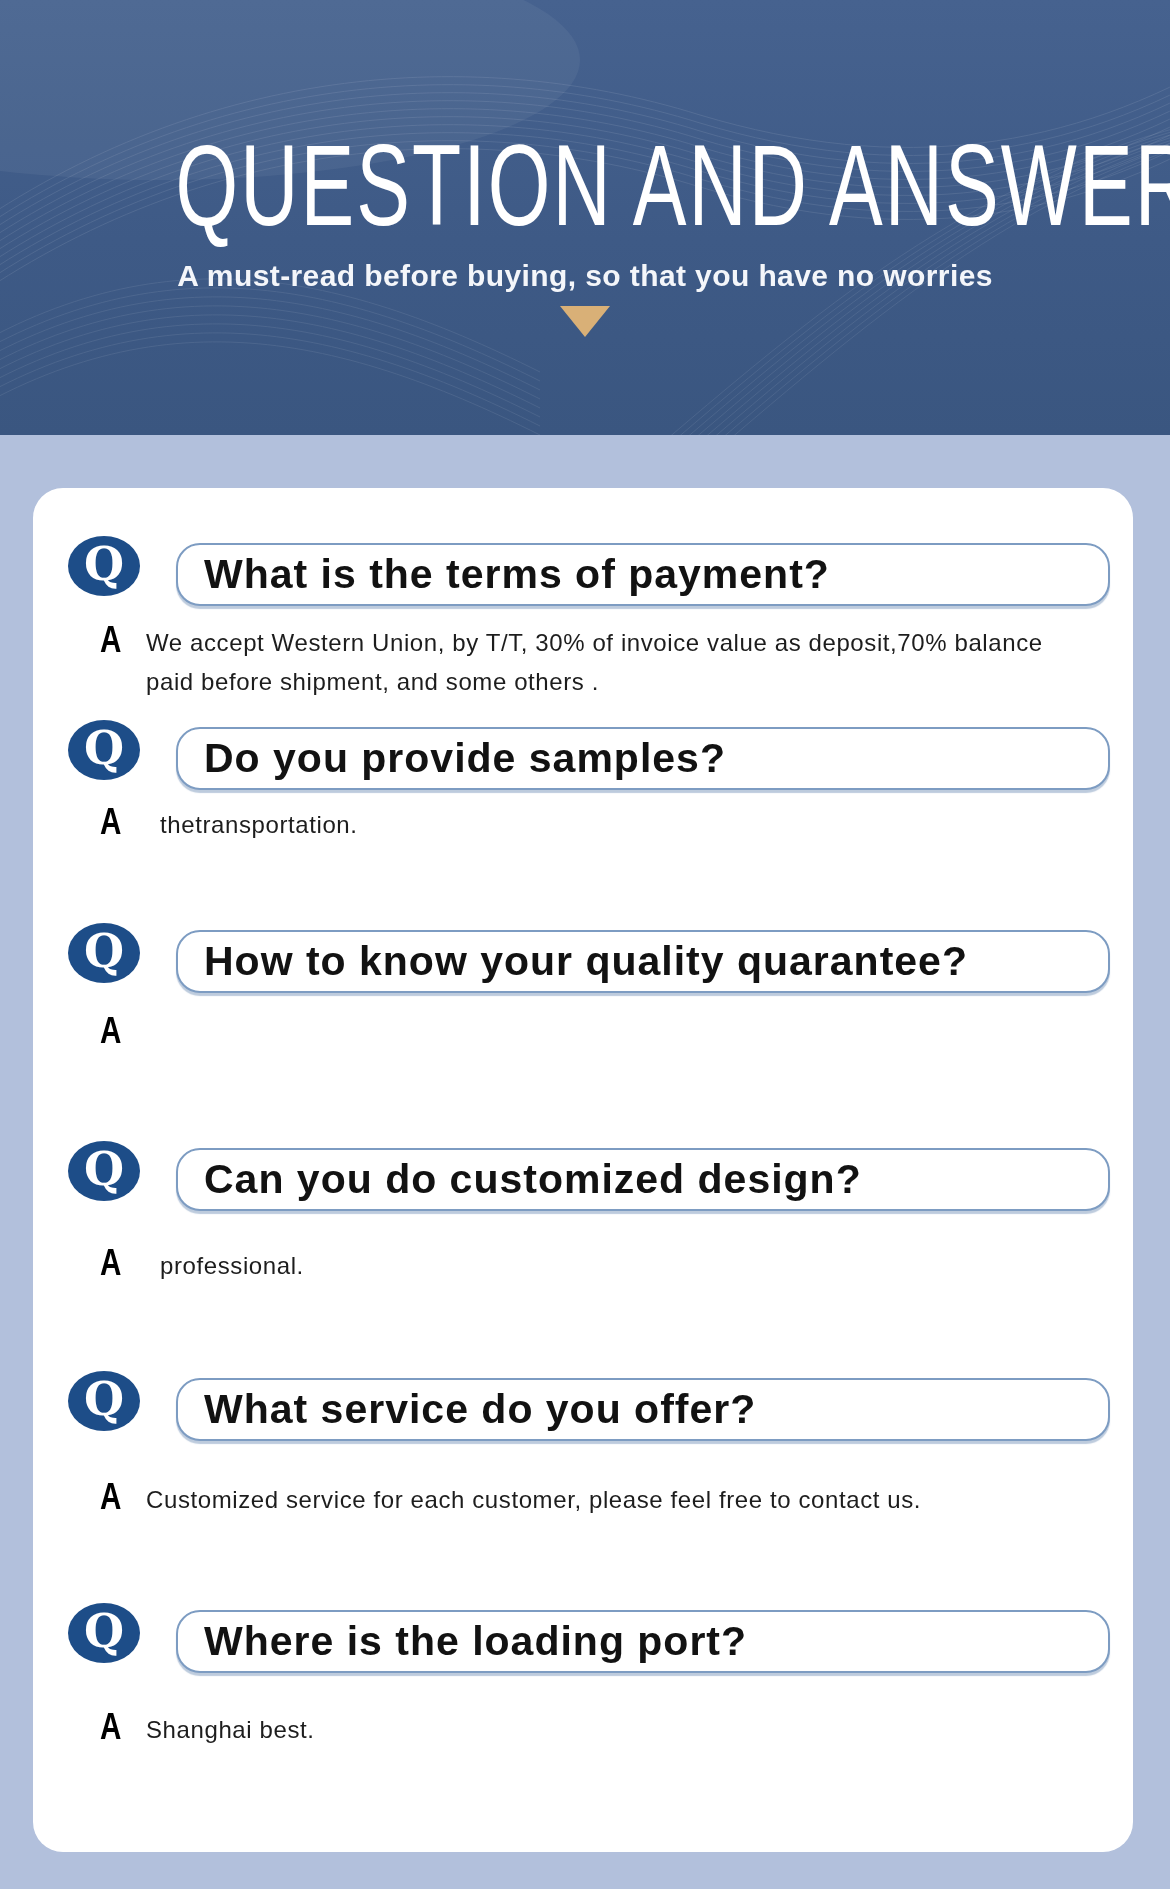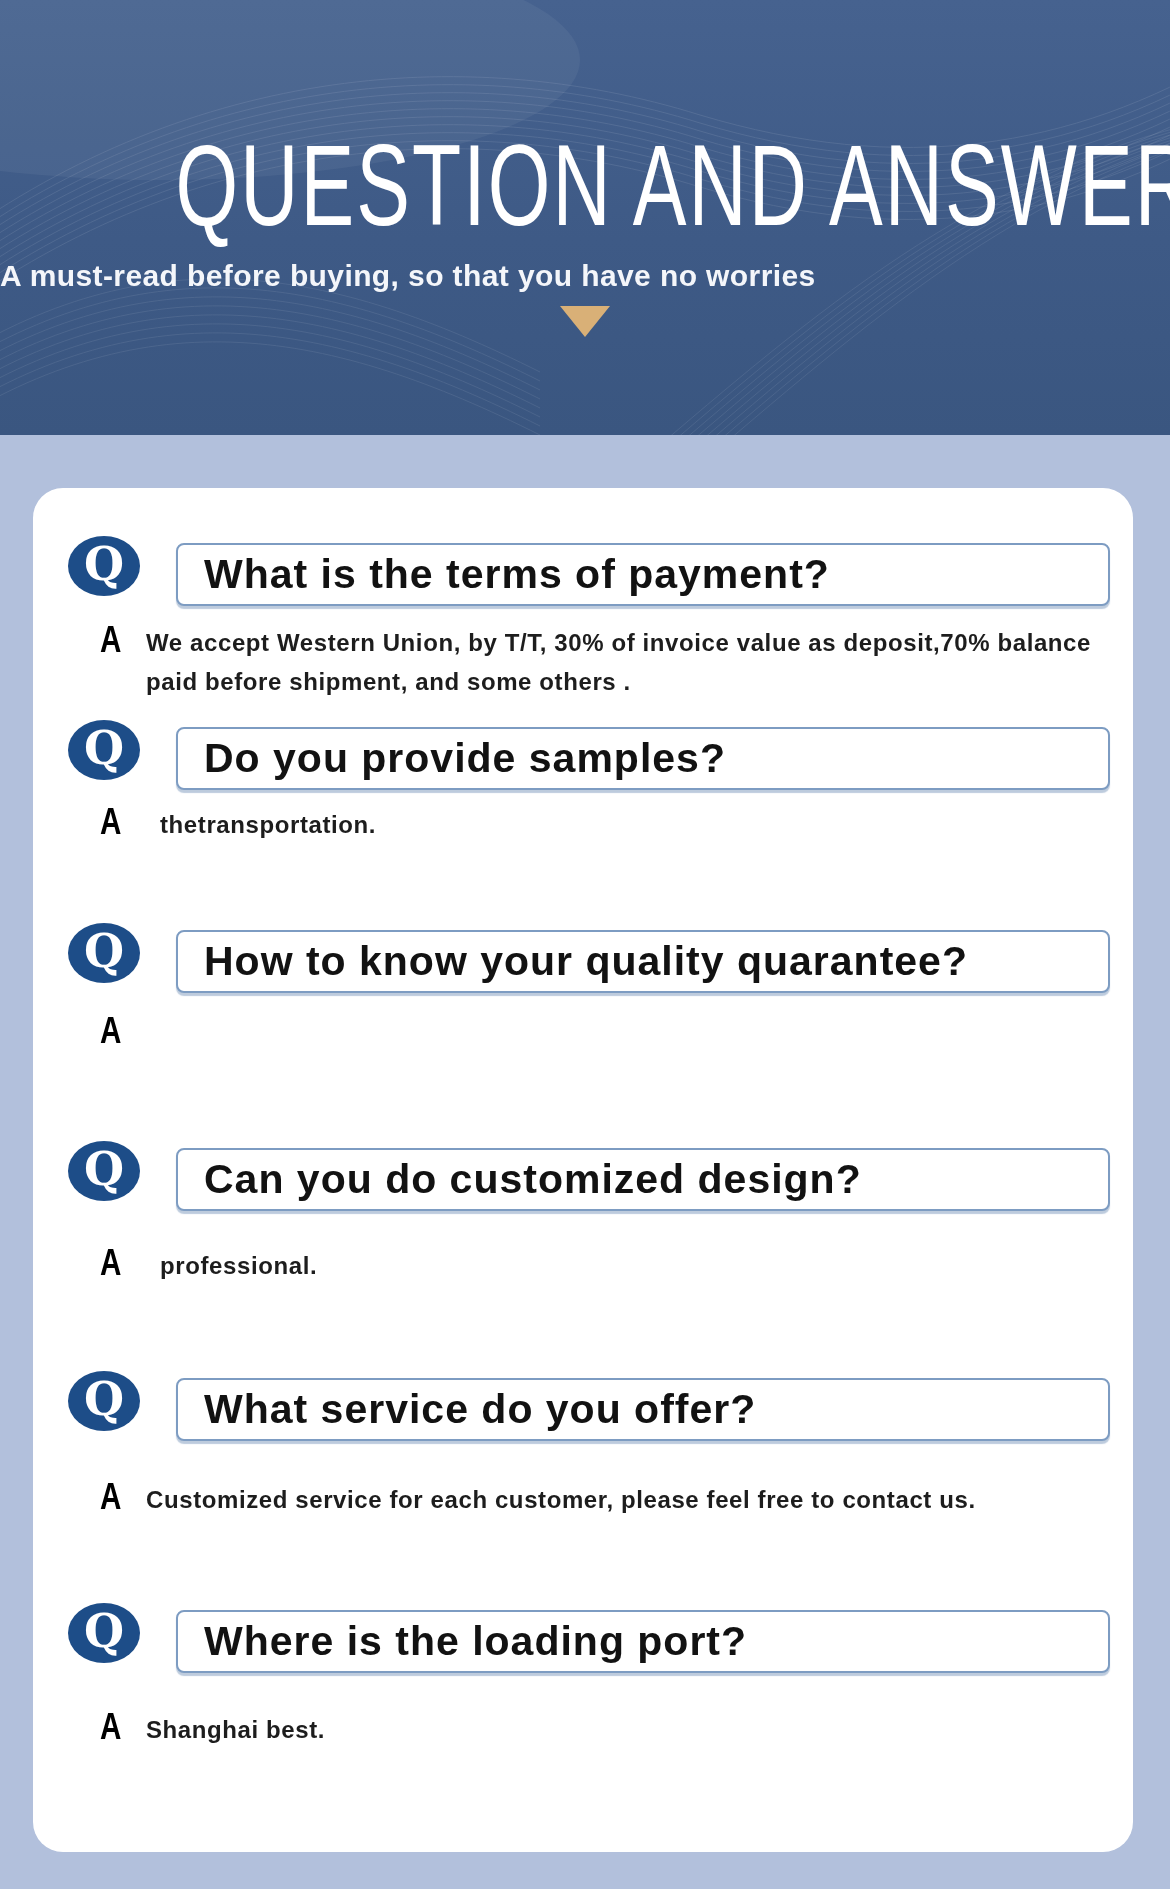--- a/index.html
+++ b/index.html
@@ -18,21 +18,21 @@
   .header svg.waves { position:absolute; top:0; left:0; }
   .title {
     position:relative; margin:128px 0 0 0; width:100%;
     text-align:center; color:#ffffff;
     font-size:115px; font-weight:400; line-height:1;
     letter-spacing:3px; white-space:nowrap;
     transform:scaleX(0.70); transform-origin:50% 50%;
   }
   .subtitle {
     position:relative; margin-top:16px; width:100%;
-    text-align:left; color:#f4f6fa;
+    text-align:center; color:#f4f6fa;
     font-size:30px; font-weight:700; letter-spacing:0.4px;
   }
   .down-triangle {
     position:relative; margin:13px auto 0 auto; width:0; height:0;
     border-left:25px solid transparent; border-right:25px solid transparent;
     border-top:31px solid #d9b077;
   }
 
   
   .card {
@@ -43,37 +43,36 @@
   .q-badge {
     position:absolute; left:35px; top:-7px; width:72px; height:60px;
     background:#1d4d88; border-radius:50%;
     display:flex; align-items:center; justify-content:center;
     color:#ffffff; font-family:"DejaVu Serif", serif;
     font-weight:700; font-size:46px; line-height:1; padding-bottom:4px;
     box-sizing:border-box;
   }
   .q-box {
     margin:0 23px 0 143px; height:63px;
-    background:#ffffff; border:2px solid #7d9cc2; border-radius:8px;
+    background:#ffffff; border:2px solid #7d9cc2; border-radius:24px;
     box-shadow:0 3px 1px rgba(109,140,180,0.45);
     display:flex; align-items:center; padding-left:26px; box-sizing:border-box;
     font-size:41px; font-weight:600; color:#121212; letter-spacing:1px;
     white-space:nowrap;
   }
   .answer { display:flex; align-items:flex-start; margin-left:67px; }
   .a-letter {
     display:inline-block; width:34px; flex:0 0 34px;
     font-size:37px; font-weight:700; color:#000000; line-height:40px;
     transform:scaleX(0.80); transform-origin:left center;
   }
   .answer-lines {
     margin-left:12px; padding-top:3px;
     font-size:24px; line-height:39px; color:#1d1d1d; letter-spacing:0.6px;
     white-space:nowrap;
-    font-weight:bold;
   }
   .answer-lines .line.indent { padding-left:14px; }
 </style>
 </head>
 <body>
 
 <div class="page">
 
   <div class="header">
     <svg class="waves" width="1170" height="435" viewBox="0 0 1170 435">

